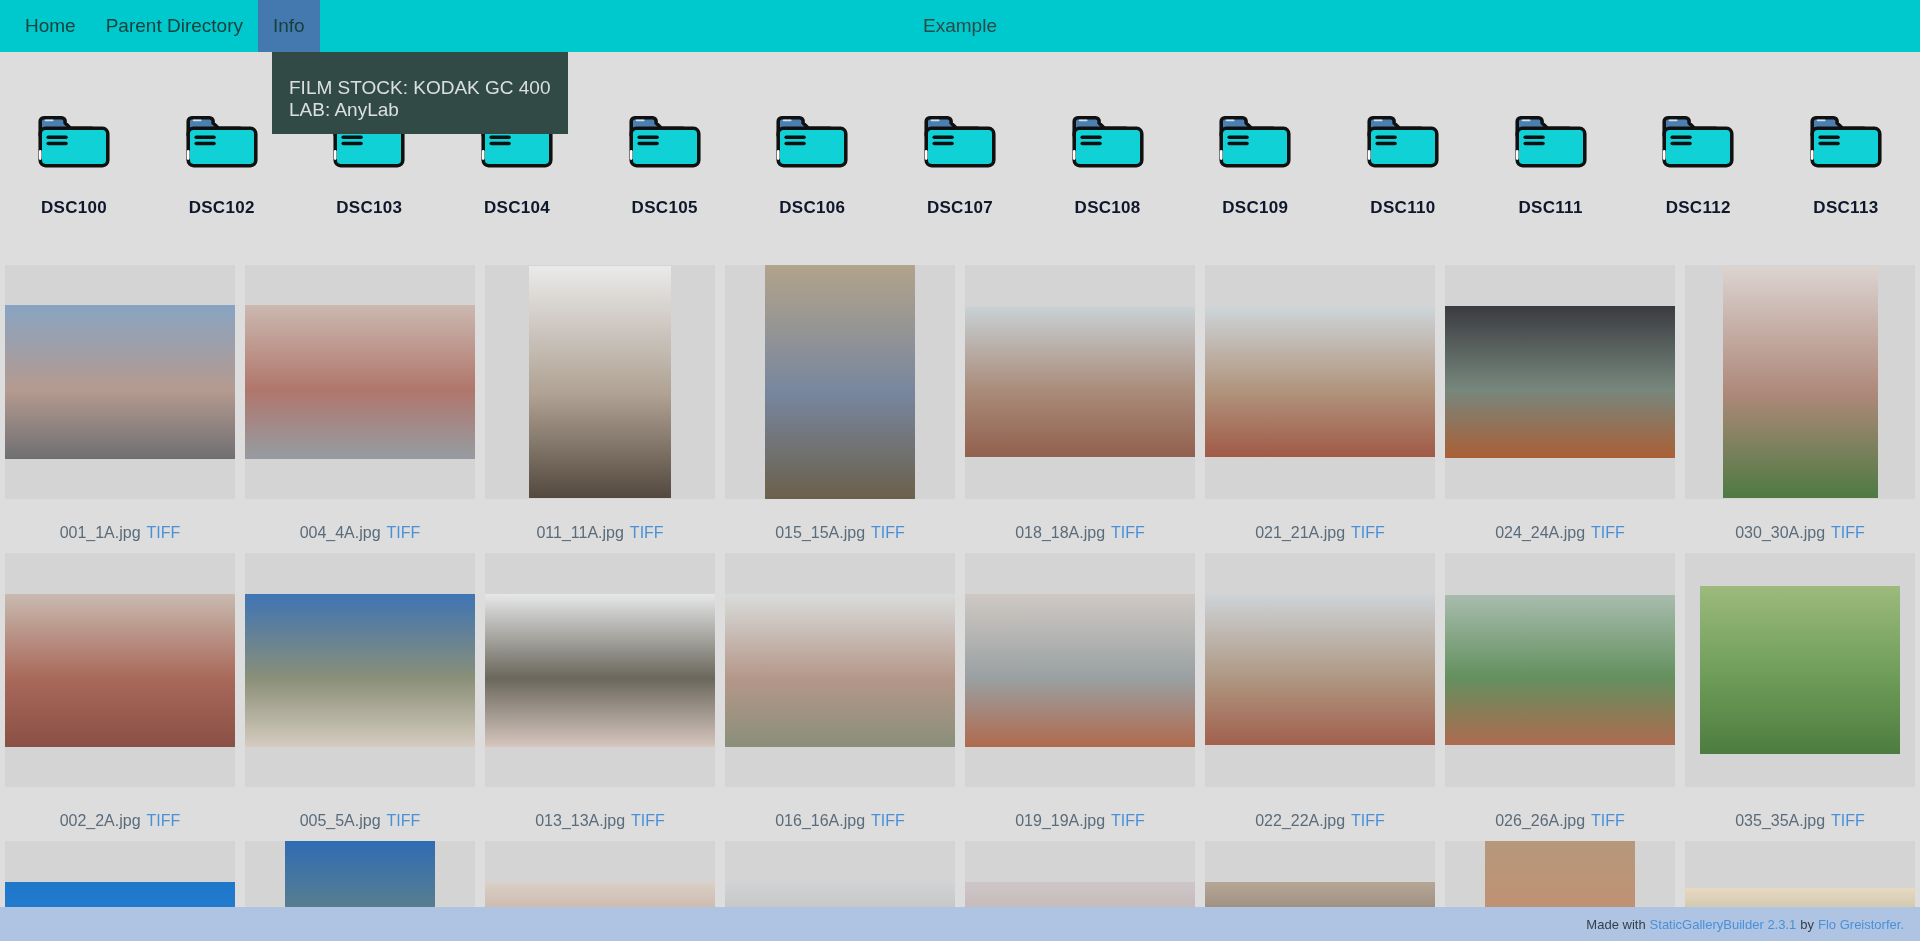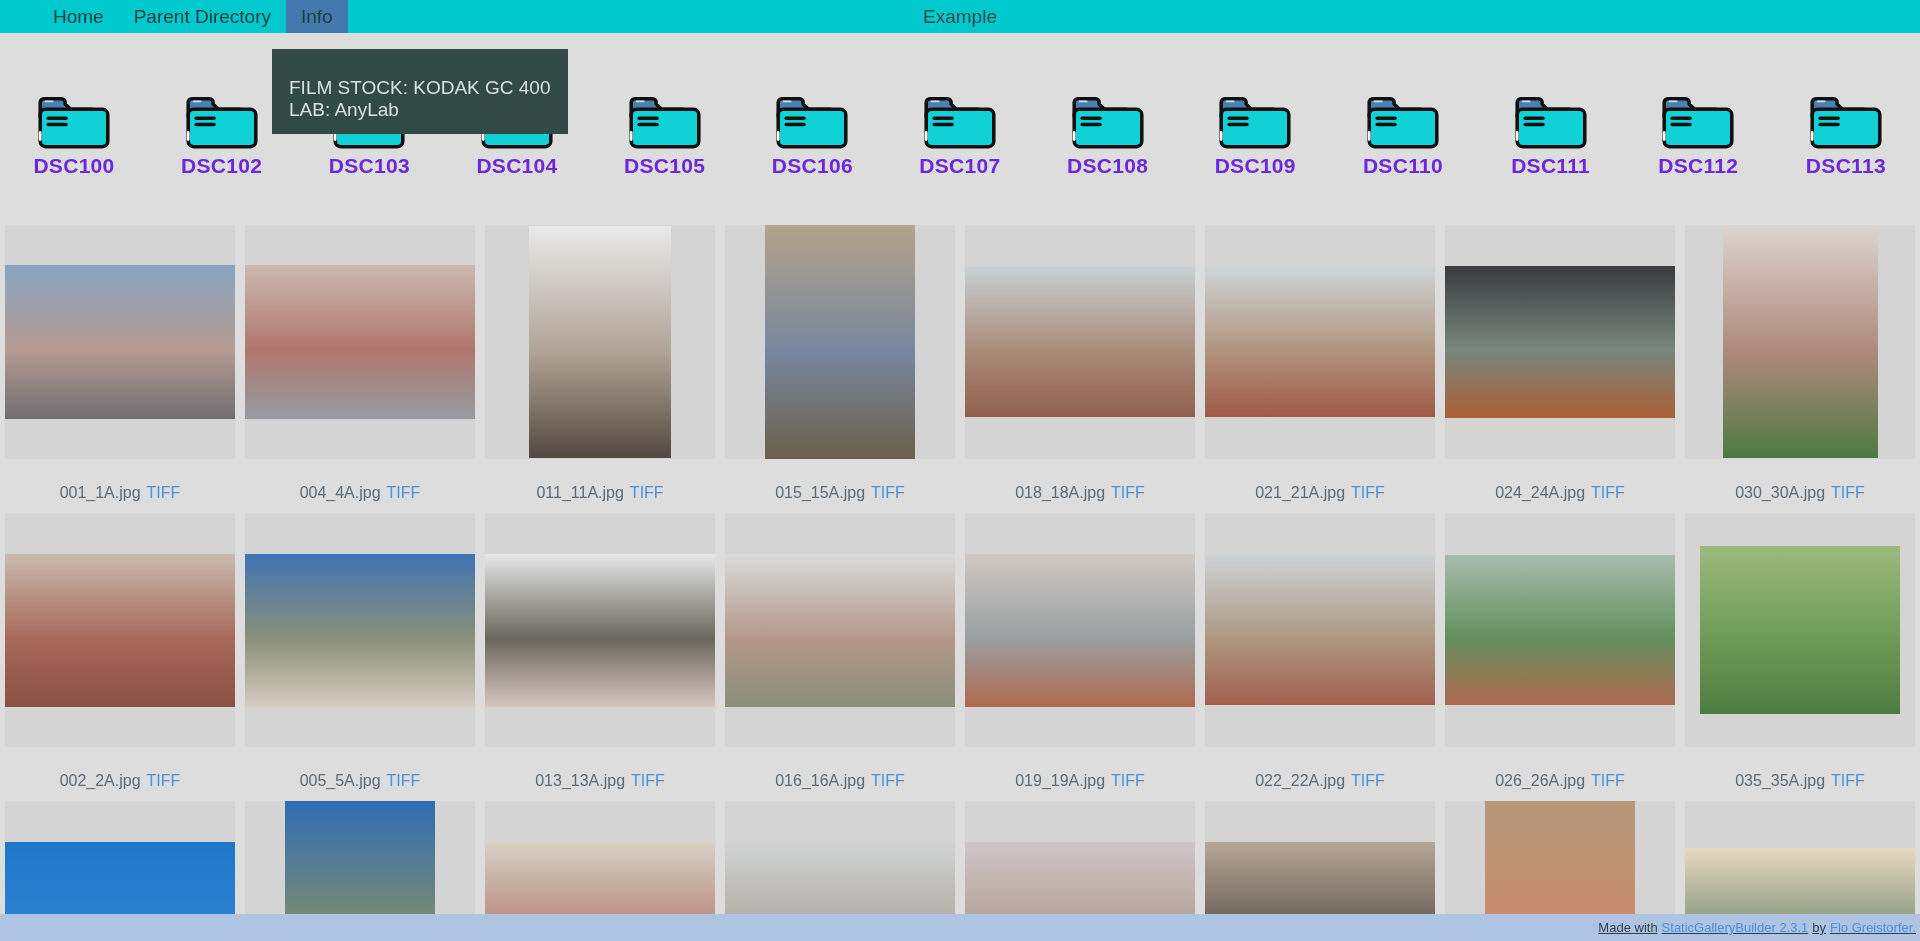--- a/index.html
+++ b/index.html
@@ -5,26 +5,25 @@
   * { margin: 0; padding: 0; box-sizing: border-box; }
   html, body {
     width: 1920px; height: 941px;
     overflow: hidden;
     font-family: "Liberation Sans", "DejaVu Sans", sans-serif;
     background: var(--page-bg, #dddddd);
   }
   
   .navbar {
     position: relative;
-    height: 33px;
+    height: 52px;
     background: var(--navbar, #00c9cd);
     display: flex;
     align-items: stretch;
     z-index: 10;
-    padding-left: 28px;
   }
   .nav-link {
     display: flex; align-items: center;
     padding: 0 15px;
     font-size: 19px;
     color: #17413e;
     text-decoration: none;
     cursor: pointer;
   }
   .nav-link.first { margin-left: 10px; }
@@ -59,25 +58,25 @@
     justify-content: space-between;
   }
   .folder {
     width: 96px;
     display: flex; flex-direction: column; align-items: center;
     cursor: pointer;
     text-decoration: none;
   }
   .folder svg { width: 86px; height: 64px; display: block; }
   .folder-label {
-    margin-top: 2px;
-    font-size: 21px;
+    margin-top: 27px;
+    font-size: 17px;
     font-weight: 600;
     letter-spacing: .3px;
-    color: #6d28d9;
+    color: #0f172a;
   }
   
   .gallery {
     margin-top: 47px;
     padding: 0 5px;
     display: grid;
     grid-template-columns: repeat(8, 1fr);
     column-gap: 10px;
   }
   .cell { display: flex; flex-direction: column; gap: 13px; }
@@ -97,29 +96,28 @@
   }
   .tiff-link {
     color: var(--link-blue, #4a90d9);
     text-decoration: none;
     cursor: pointer;
   }
   
   .footer {
     position: fixed;
     left: 0; right: 0; bottom: 0;
-    height: 27px;
+    height: 34px;
     background: var(--footer-bg, #aec4e2);
     display: flex; align-items: center; justify-content: flex-end;
-    padding-right: 4px;
+    padding-right: 16px;
     font-size: 13px;
     color: #333f4d;
     gap: 4px;
     z-index: 20;
-    text-decoration: underline;
   }
   .footer a { color: var(--link-blue, #5c9bd6); text-decoration: none; cursor: pointer; }
 </style>
 </head>
 <body>
 
 <nav class="navbar">
   <a class="nav-link first">Home</a>
   <a class="nav-link">Parent Directory</a>
   <a class="nav-link info-tab">Info</a>

